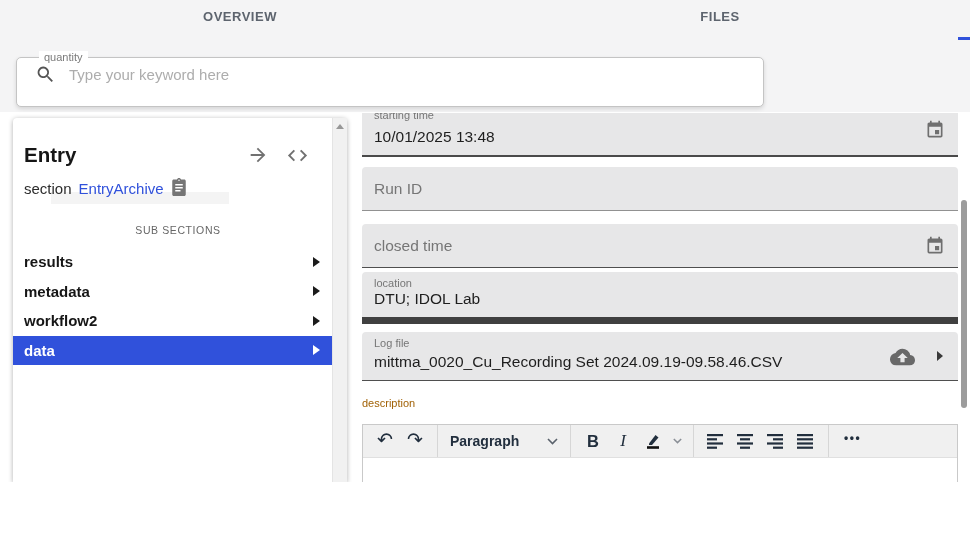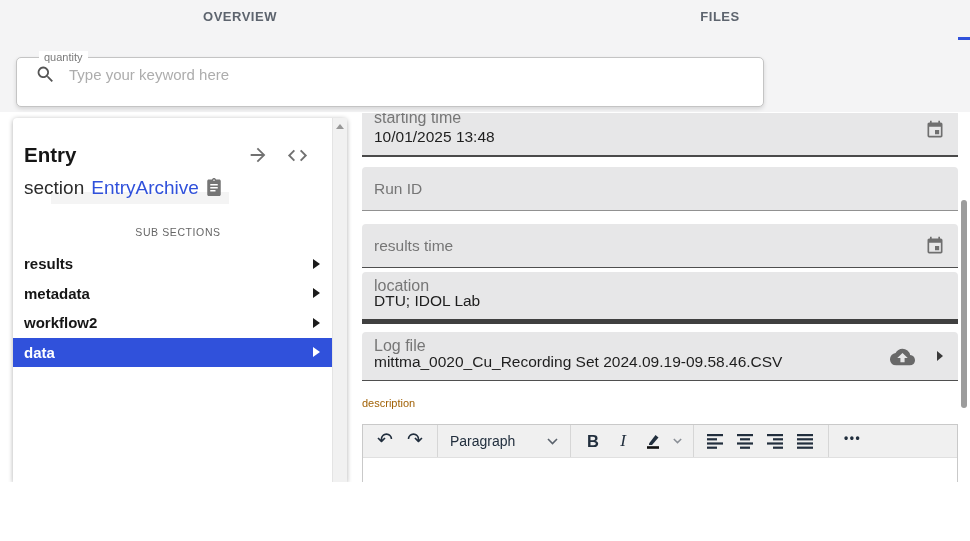--- a/index.html
+++ b/index.html
@@ -22,21 +22,21 @@
   .searchbox input { flex:1; margin-left:13px; border:none; outline:none; background:transparent;
                font-family:"Liberation Sans", sans-serif; font-size:15px; color:#333; }
   .searchbox input::placeholder { color:#adadad; opacity:1; }
   
   .leftcard { position:absolute; left:13px; top:118px; width:334px; bottom:0; background:#fff;
               border-radius:4px 4px 0 0; box-shadow:0 1px 5px rgba(0,0,0,.32); }
   .card-inner { position:absolute; left:0; right:15px; top:0; bottom:0; overflow:hidden; }
   .entry-header { display:flex; align-items:center; padding:25px 23px 0 11px; position:relative; z-index:1; }
   .entry-title { flex:1; font-size:20.5px; font-weight:700; color:#161616; }
   .hdr-btn { border:none; background:none; cursor:pointer; display:flex; align-items:center; padding:0; margin-left:17px; }
-  .section-row { display:flex; align-items:flex-start; padding:10px 0 0 11px; font-size:19px; color:#2c2c2c;
+  .section-row { display:flex; align-items:flex-end; padding:10px 0 0 11px; font-size:15px; color:#2c2c2c;
                  position:relative; z-index:1; }
   .section-link { color:var(--accent,#3051db); margin-left:7px; cursor:pointer; }
   .clip-btn { border:none; background:none; cursor:pointer; padding:0; margin-left:6px; display:flex; }
   .artifact { position:absolute; left:38px; top:74px; width:178px; height:12px; background:#f4f4f4; z-index:0; }
   .subsections-label, .ref-label { font-size:10.5px; color:#666; letter-spacing:.6px;text-align:center; }
   .subsections-label { display:block; margin:27px 0 0 11px; }
   .nav-list { margin-top:11px; }
   .item { height:29.5px; display:flex; align-items:center; padding:0 12px 0 11px;
           font-weight:700; font-size:15px; color:#161616; cursor:pointer; }
   .item .sp { flex:1; }
@@ -51,42 +51,42 @@
                  border-left:1px solid #e4e4e4; cursor:pointer; }
   .scroll-up { position:absolute; top:6px; left:3px; width:0; height:0;
                border-left:4.5px solid transparent; border-right:4.5px solid transparent;
                border-bottom:5px solid #979797; }
   
   .rightpanel { position:absolute; left:362px; top:113px; width:596px; bottom:0; overflow:hidden; }
   .field { position:absolute; left:0; width:100%; background:#e7e7e8; border-radius:4px 4px 0 0; cursor:text; }
   .f-start { top:-9px; height:53px; border-bottom:2px solid #4a4a4a; }
   .f-run   { top:54px;  height:44px; border-bottom:1px solid #919191; }
   .f-end   { top:111px; height:44px; border-bottom:1px solid #4f4f4f; }
-  .f-loc   { top:159px; height:52px; border-bottom:5px solid #404040;padding-left:24px; }
+  .f-loc   { top:159px; height:52px; border-bottom:7px solid #404040;padding-left:24px; }
   .f-log   { top:219px; height:49px; border-bottom:1px solid #4f4f4f; }
-  .flabel { position:absolute; left:12px; top:5px; font-size:16px; color:#767676; }
+  .flabel { position:absolute; left:12px; top:5px; font-size:11px; color:#767676; }
   .fvalue { position:absolute; left:12px; bottom:9px; font-size:15.5px; color:#1e1e1e; white-space:nowrap; }
   .fplaceholder { position:absolute; left:12px; top:50%; transform:translateY(-50%);
                   font-size:15.5px; color:#767676; }
   .ficon-btn { position:absolute; right:10px; top:50%; transform:translateY(-50%);
                border:none; background:none; cursor:pointer; display:flex; padding:3px; }
   .cloud-btn { right:40px; }
   .chev-btn { right:12px; }
   .chev-right { width:0; height:0; border-top:5px solid transparent; border-bottom:5px solid transparent;
                 border-left:6px solid #3a3a3a; }
   .desc-label { position:absolute; left:0; top:284px; font-size:11px; color:#a16207; }
   .editor { position:absolute; left:0; right:0; top:311px; bottom:-1px; border:1px solid #c9c9c9; background:#fff; }
   .toolbar { height:33px; background:#f0f0f0; display:flex; align-items:stretch; border-bottom:1px solid #e0e0e0; }
   .tgroup { display:flex; align-items:center; padding:0 7px; border-right:1px solid #d6d6d6; }
   .tgroup:last-of-type { border-right:none; }
   .tbtn { display:flex; align-items:center; justify-content:center; min-width:30px; height:32px;
           border:none; background:none; color:#222f3e; cursor:pointer;
           font-family:"Liberation Sans", sans-serif; }
   .undo-redo { font-size:19px; line-height:1; padding-bottom:3px; }
-  .para-btn { width:118px; justify-content:space-between; font-size:14px; padding:0 5px; }
+  .para-btn { width:118px; justify-content:space-between; font-size:14px; padding:0 5px;font-weight:bold; }
   .bold-btn { font-size:16.5px; font-weight:700; }
   .italic-btn { font-size:17px; font-style:italic; font-family:"Liberation Serif", serif; }
   .more-btn { font-size:12px; font-weight:700; letter-spacing:1.5px; padding:0 8px 6px 8px; }
   .edit-area { position:absolute; left:0; right:0; top:33px; bottom:0; background:#fff; cursor:text; }
   
   .vscroll-thumb { position:absolute; left:961px; top:200px; width:6px; height:208px;
                    background:#9c9c9c; border-radius:3px; cursor:pointer; }
   svg { display:block; }
 </style>
 </head>
@@ -190,21 +190,21 @@
           </svg>
         </span>
       </button>
     </div>
 
     <div class="field f-run">
       <span class="fplaceholder">Run ID</span>
     </div>
 
     <div class="field f-end">
-      <span class="fplaceholder">results time</span>
+      <span class="fplaceholder">closed time</span>
       <button class="ficon-btn">
         <span>
           <svg width="20" height="20" viewBox="0 0 24 24" fill="#6f6f6f">
             <path d="M17 12h-5v5h5v-5zM16 1v2H8V1H6v2H5c-1.11 0-1.99.9-1.99 2L3 19a2 2 0 0 0 2 2h14c1.1 0 2-.9 2-2V5c0-1.1-.9-2-2-2h-1V1h-2zm3 18H5V8h14v11z"></path>
           </svg>
         </span>
       </button>
     </div>
 
     <div class="field f-loc">

